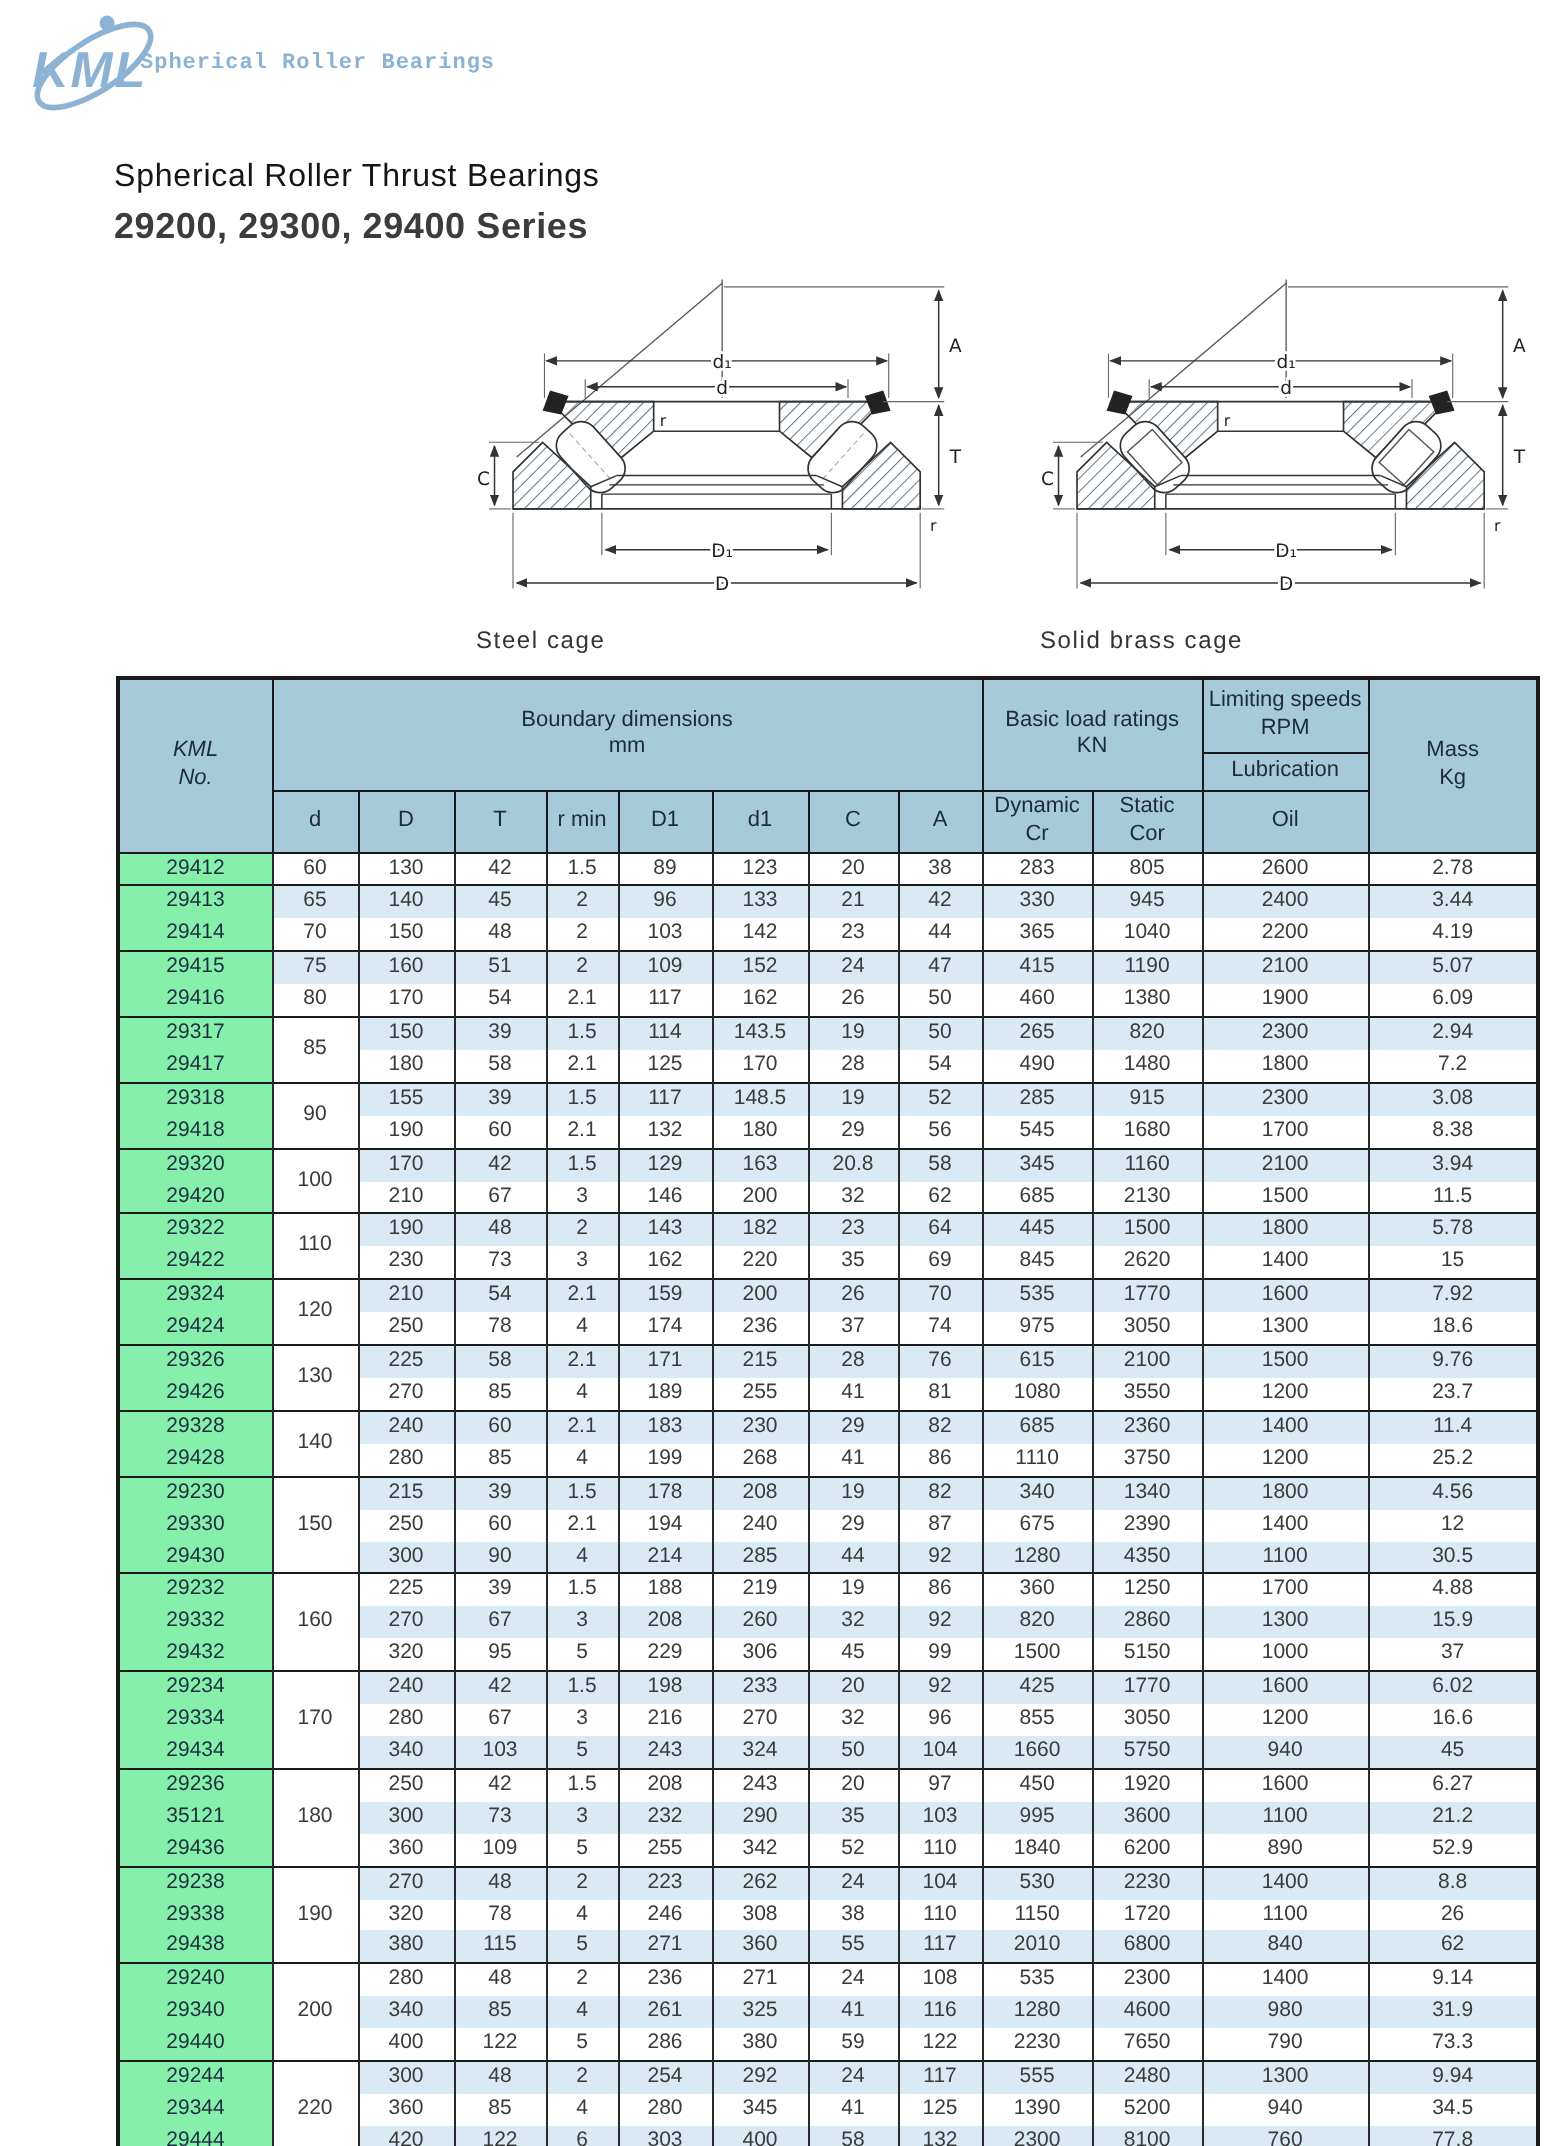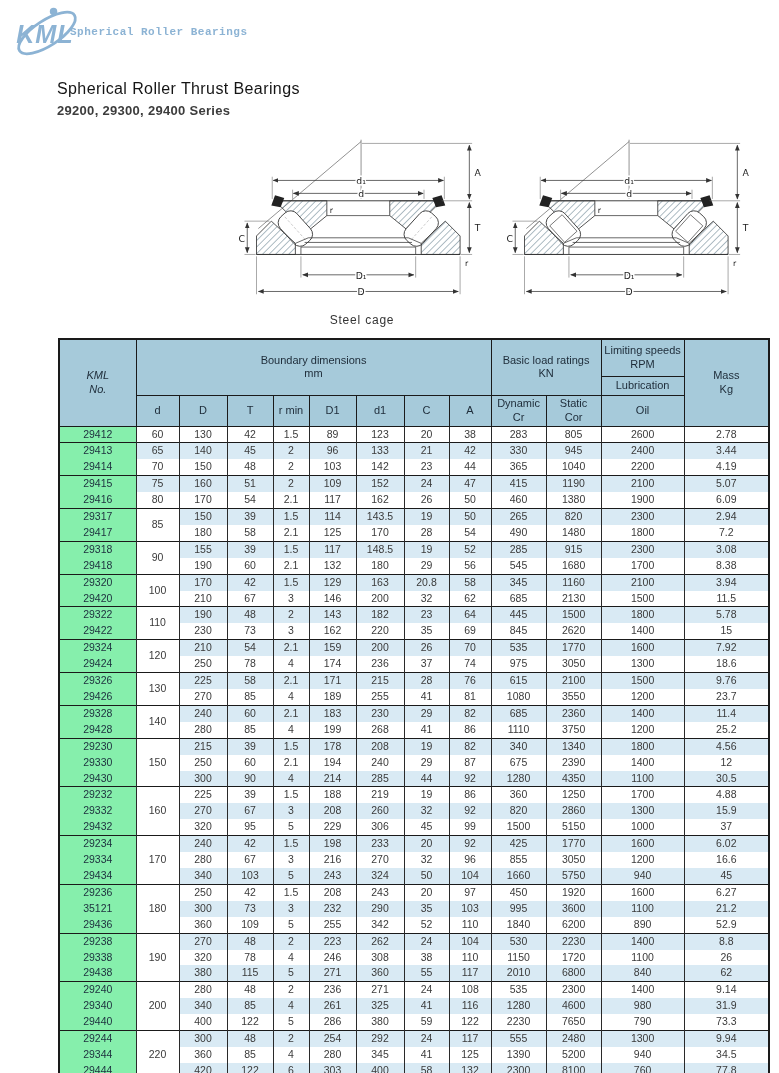--- a/index.html
+++ b/index.html
@@ -13,28 +13,28 @@
   .tagline{
     position:absolute;left:70px;top:26px;
     font-size:11px;font-weight:bold;color:#8cb3d4;letter-spacing:.5px;font-family:Liberation Mono, monospace;
   }
   .page-title{
     position:absolute;left:57px;top:80px;
     font-size:16px;font-weight:normal;color:#151515;letter-spacing:.4px;
   }
   .page-subtitle{
     position:absolute;left:57px;top:103px;
-    font-size:13px;font-weight:bold;color:#3c3c3c;letter-spacing:.3px;
+    font-size:18px;font-weight:bold;color:#3c3c3c;letter-spacing:.3px;
   }
   
-  .diagrams{position:absolute;left:238px;top:134px;display:flex;gap:20px;}
+  .diagrams{position:absolute;left:238px;top:134px;display:flex;gap:34px;}
   .diagram{width:248px;}
   .diagram svg{display:block;}
   .diagram-caption{
-    text-align:center;font-size:12px;color:#333;margin-top:1px;letter-spacing:.8px;
+    text-align:left;font-size:12px;color:#333;margin-top:1px;letter-spacing:.8px;
   }
   .dim-label{
     font-size:10px;fill:#222;text-anchor:middle;
     font-family:"DejaVu Sans","Liberation Sans",sans-serif;
     paint-order:stroke;stroke:#fff;stroke-width:3px;
   }
   .dim-label.small{font-size:8.5px;}
   
   .spec-table{
     position:absolute;left:58px;top:338px;width:710px;
@@ -218,20 +218,21 @@
       <text class="dim-label" x="133" y="54">d₁</text>
       <text class="dim-label" x="133" y="68">d</text>
       <text class="dim-label small" x="101" y="85">r</text>
       <text class="dim-label" x="259" y="45">A</text>
       <text class="dim-label" x="259" y="105">T</text>
       <text class="dim-label" x="4" y="117">C</text>
       <text class="dim-label" x="133" y="156">D₁</text>
       <text class="dim-label" x="133" y="174">D</text>
       <text class="dim-label small" x="247" y="142">r</text>
     </svg>
+    <div class="diagram-caption">Solid brass cage</div>
   </div>
 </div>
 
 <table class="spec-table">
   <colgroup>
     <col style="width:77px">
       <col style="width:43px">
       <col style="width:48px">
     <col style="width:46px">
       <col style="width:36px">

